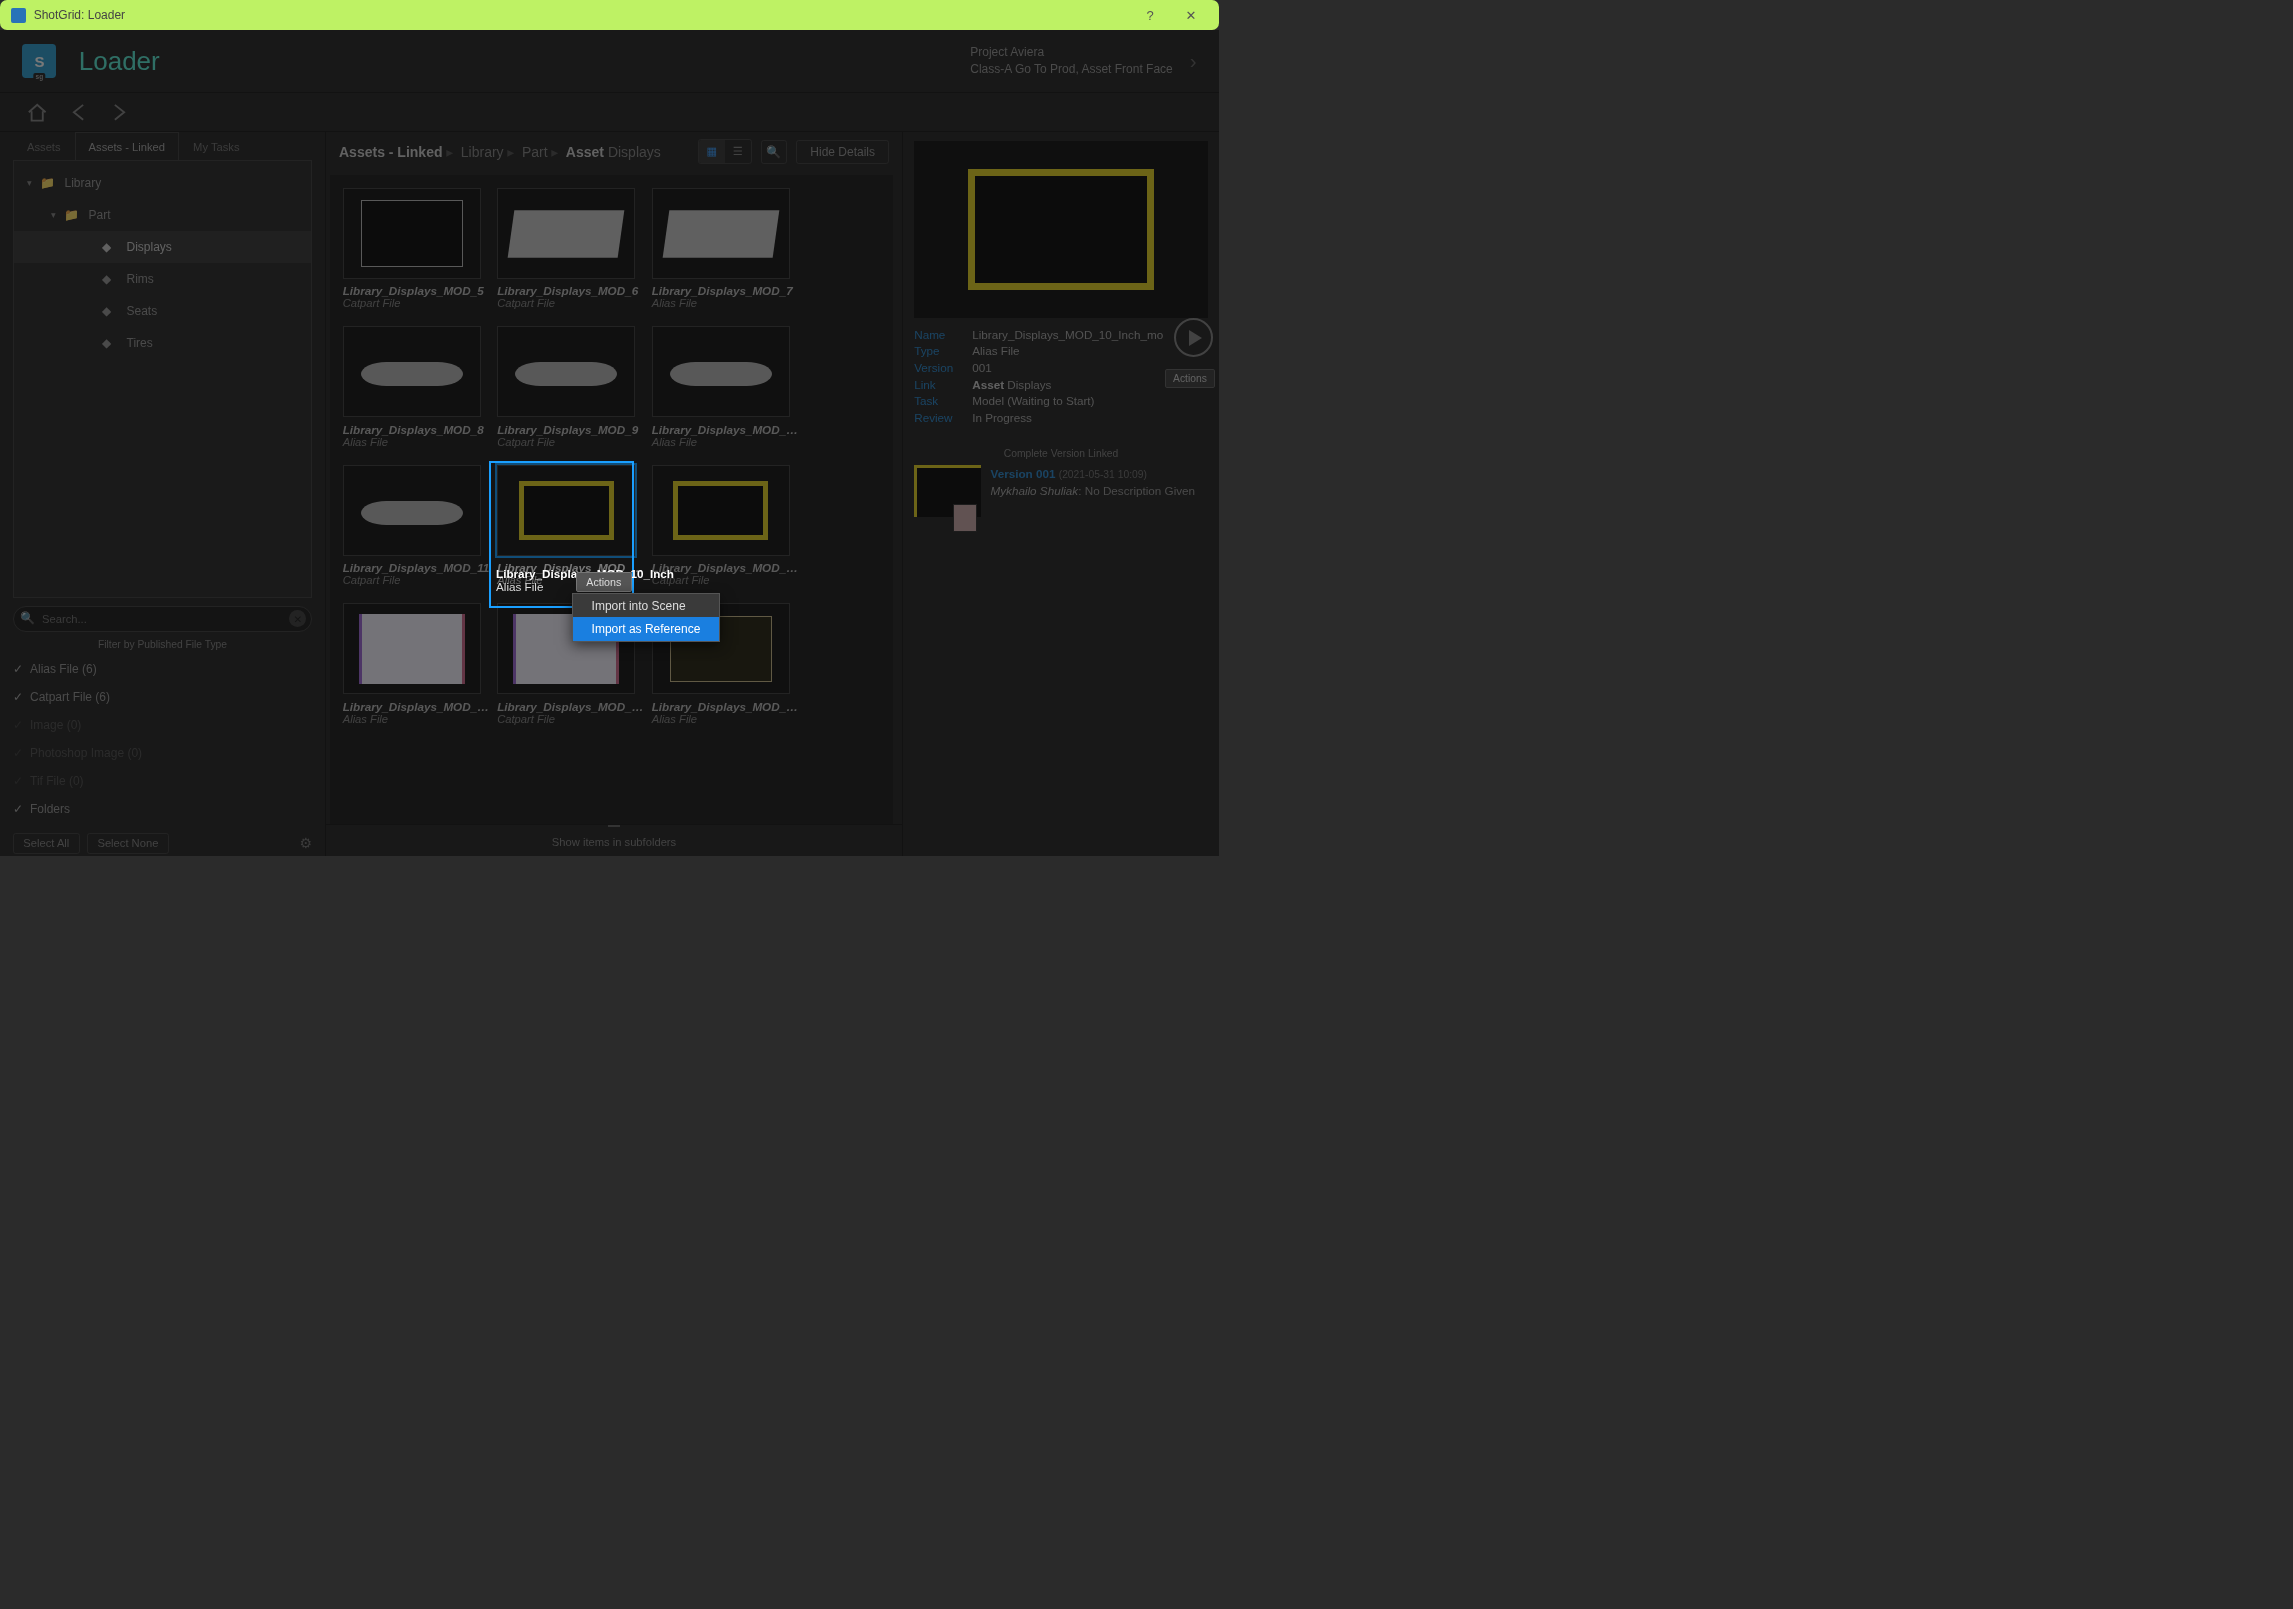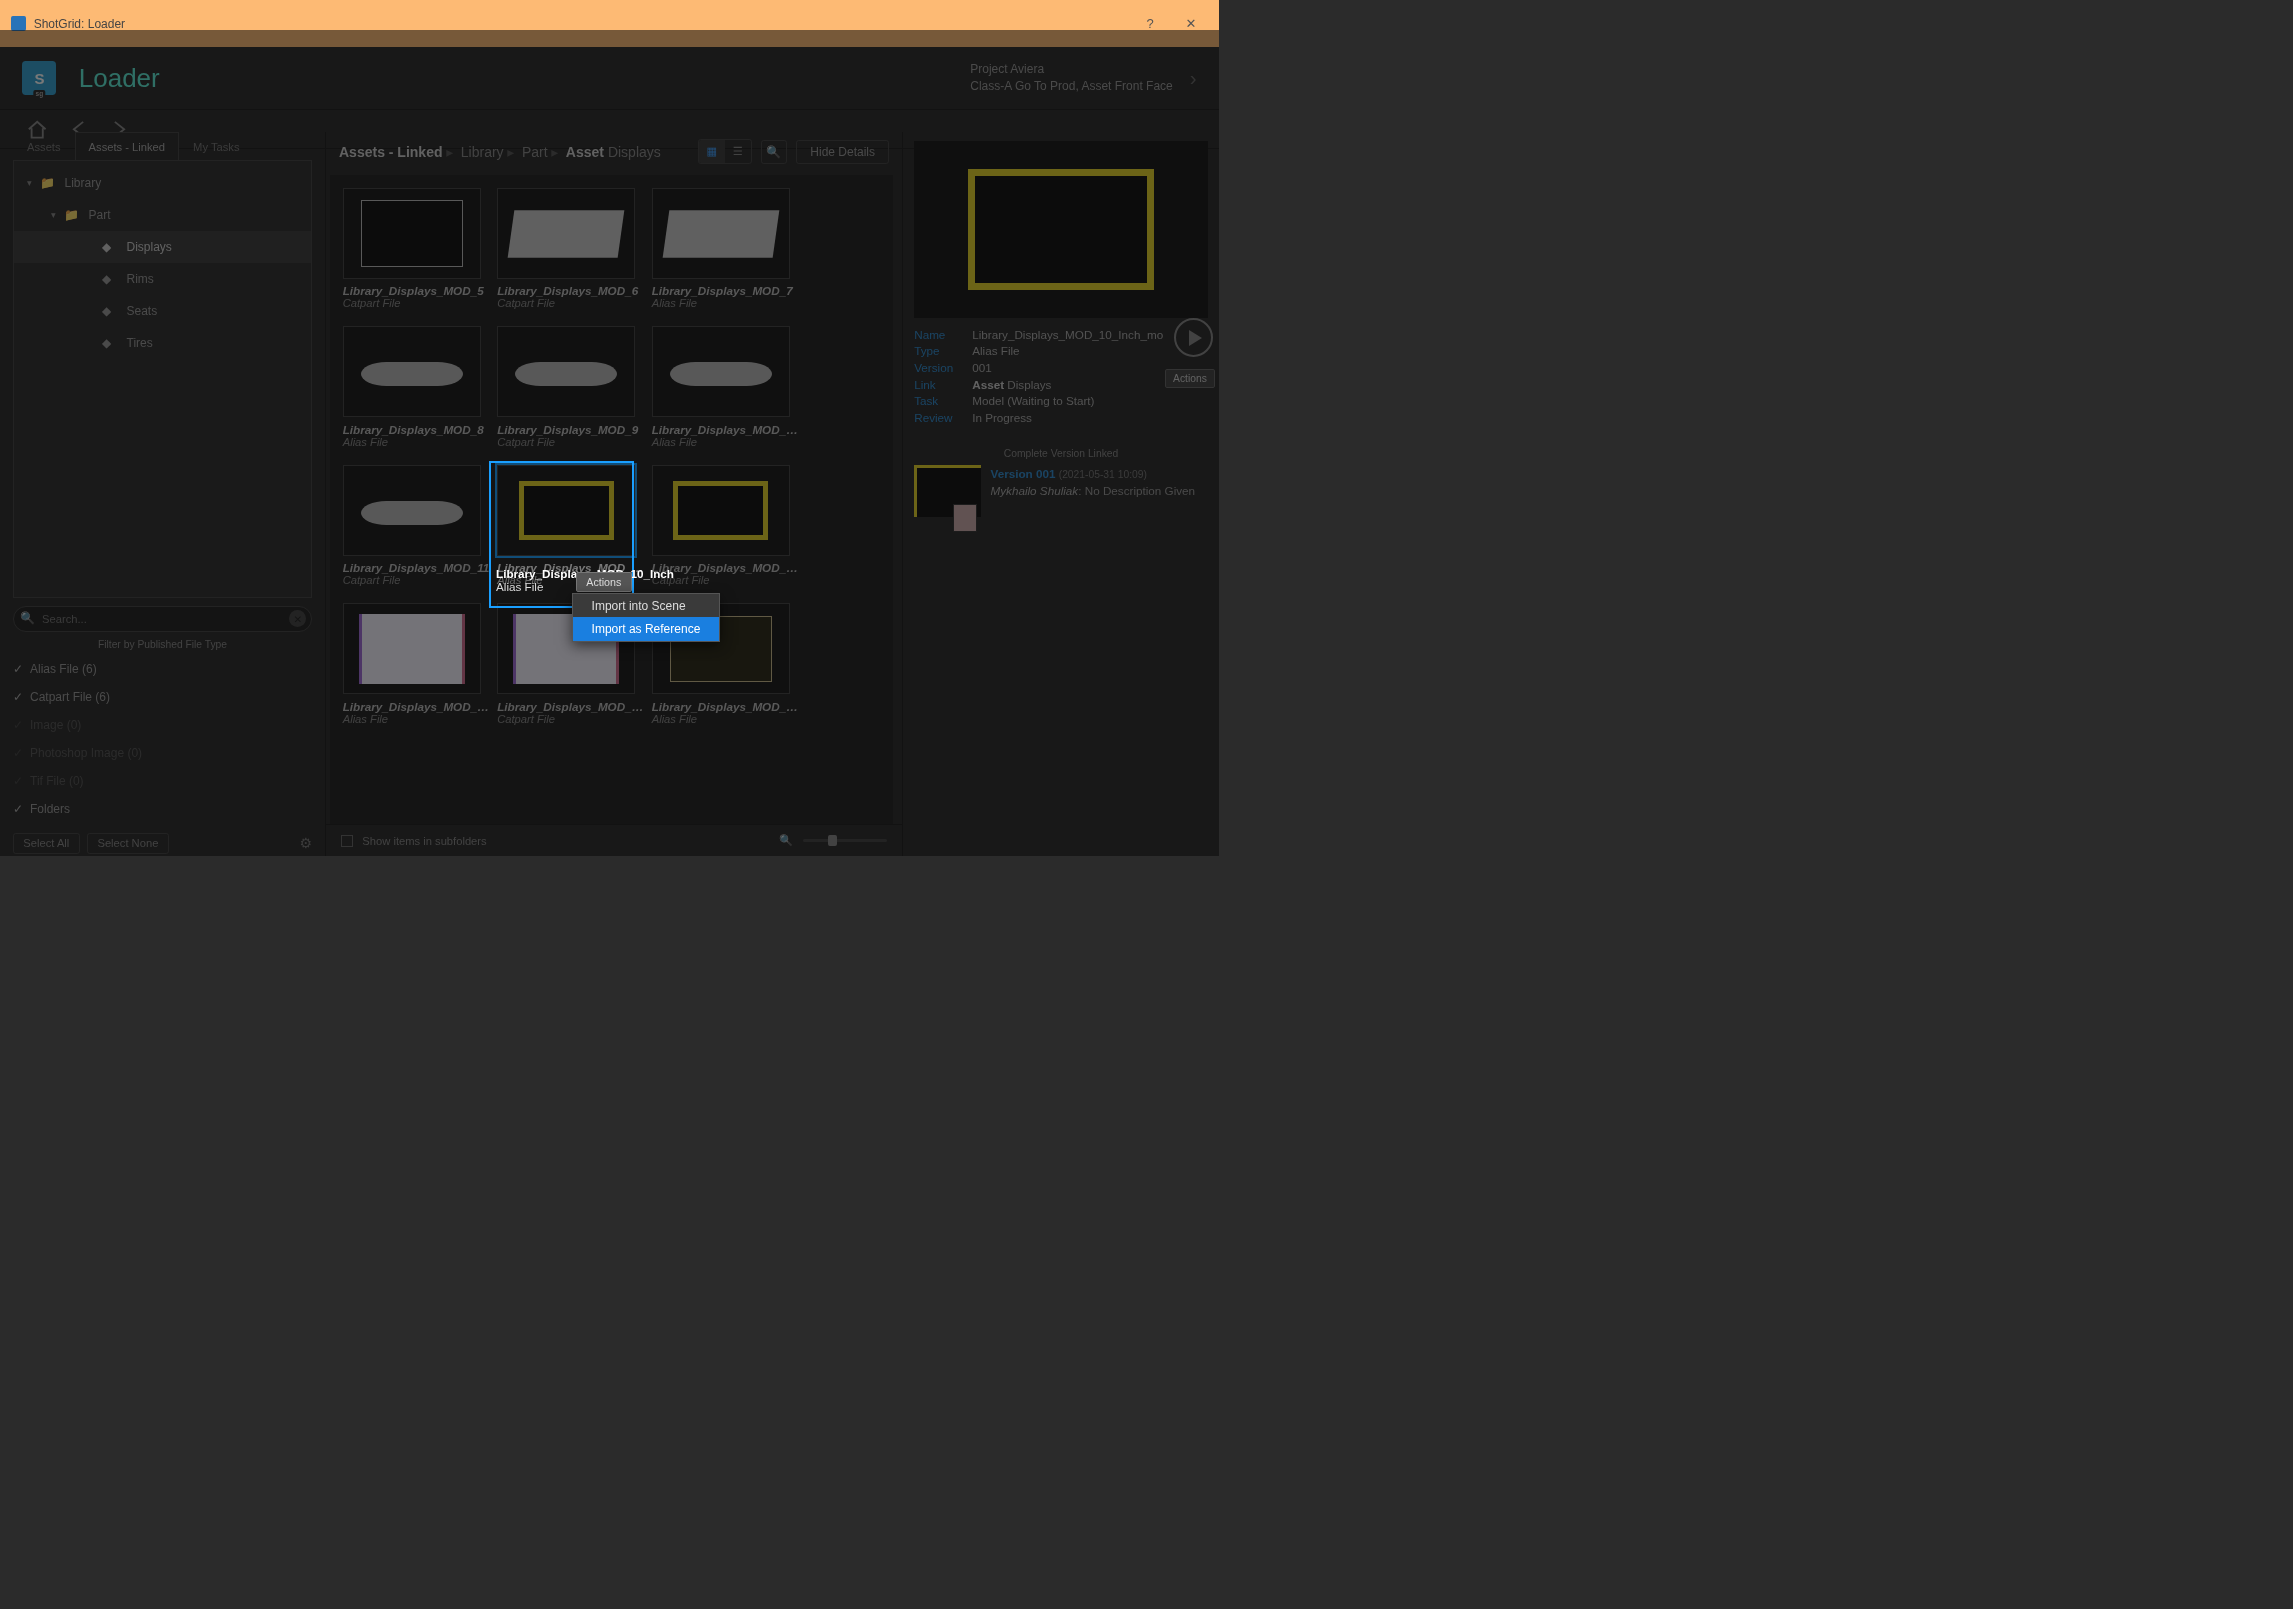--- a/index.html
+++ b/index.html
@@ -1,19 +1,19 @@
 <!DOCTYPE html>
 <html style="font-size:15px"><head>
 <meta charset="utf-8">
 <style>
 * { margin: 0; padding: 0; box-sizing: border-box; font-family: "Segoe UI", Arial, sans-serif; }
 body { background: #2b2b2b; color: #999; overflow: hidden; user-select: none; }
 
 
-.title-bar { height: 47px; background: #fdba74; display: flex; align-items: center; padding: 0 7.5px 0 11.2px; color: #444; font-size: 12px; }
+.title-bar { height: 30px; background: #bef264; display: flex; align-items: center; padding: 0 7.5px 0 11.2px; color: #444; font-size: 12px; border-radius: 7px; }
 .title-bar .tb-icon { width: 15px; height: 15px; margin-right: 7.5px; background: #2873b8; border-radius: 1.9px; }
 .title-bar .gap { flex: 1; }
 .title-bar .win-btn { width: 41px; height: 30px; display: flex; align-items: center; justify-content: center; color: #555; font-size: 13px; cursor: pointer; }
 
 
 .dimmer { position: absolute; inset: 30px 0 0 0; background: rgba(10,10,10,0.55); pointer-events: none; z-index: 50; }
 
 
 .header { height: 63px; background: #2b2b2b; display: flex; align-items: center; padding: 0 22.4px; border-bottom: 0.9px solid #1e1e1e; }
 .header .logo-box { width: 34px; height: 34px; border-radius: 3.7px; background: #33a0d0; display: flex; align-items: center; justify-content: center; color: #fff; font-weight: 600; font-size: 15px; margin-right: 22.4px; position: relative; }
@@ -85,21 +85,21 @@
 .card { position: relative; }
 
 
 .th-screen { position: absolute; inset: 11.2px 17px; border: 0.9px solid #bbb; background: #111; }
 .th-slab   { position: absolute; inset: 20.5px 13px 18.6px; background: #c9c9c9; transform: skewX(-8deg) rotateX(18deg); }
 .th-bar    { position: absolute; left: 17px; right: 17px; top: 35px; height: 24px; background: #b9b9b9; border-radius: 50%/100%; }
 .th-yell   { position: absolute; inset: 15px 20.5px; border: 5.6px solid #e5d228; background: #111; }
 .th-white  { position: absolute; inset: 9.3px 15px; background: #f5f3ff; border-left: 3.7px solid #a06bd8; border-right: 3.7px solid #d06a8e; }
 .th-dark   { position: absolute; inset: 11.2px 17px; border: 1.9px solid #caba8d; background: #2a2817; }
 
-.center-bot { height: 32px; display: flex; align-items: center; padding: 0 15px; font-size: 11.2px; color: #888; gap: 9.3px; border-top: 0.9px solid #1e1e1e; }
+.center-bot { height: 32px; display: flex; align-items: center; padding: 0 15px; font-size: 11.2px; color: #888; gap: 9.3px; border-top: 0.9px solid #1e1e1e; flex-direction: column; }
 .center-bot .cb { width: 12px; height: 12px; border: 0.9px solid #666; }
 .center-bot .bgap { flex: 1; }
 .center-bot .slider { width: 84px; height: 3.7px; background: #444; border-radius: 1.9px; position: relative; }
 .center-bot .slider::after { content: ""; position: absolute; left: 30%; top: -3.7px; width: 9.3px; height: 11.2px; background: #888; border-radius: 1.9px; }
 
 
 .right { width: 317px; border-left: 0.9px solid #1e1e1e; padding: 9.3px 11.2px; display: flex; flex-direction: column; font-size: 11.7px; }
 .preview { height: 177px; background: #181818; display: flex; align-items: center; justify-content: center; position: relative; }
 .preview .pv { width: 186px; height: 121px; border: 7.5px solid #e5d228; background: #111; }
 .kv { display: grid; grid-template-columns: 58px 1fr; row-gap: 3.7px; margin-top: 9.3px; }

